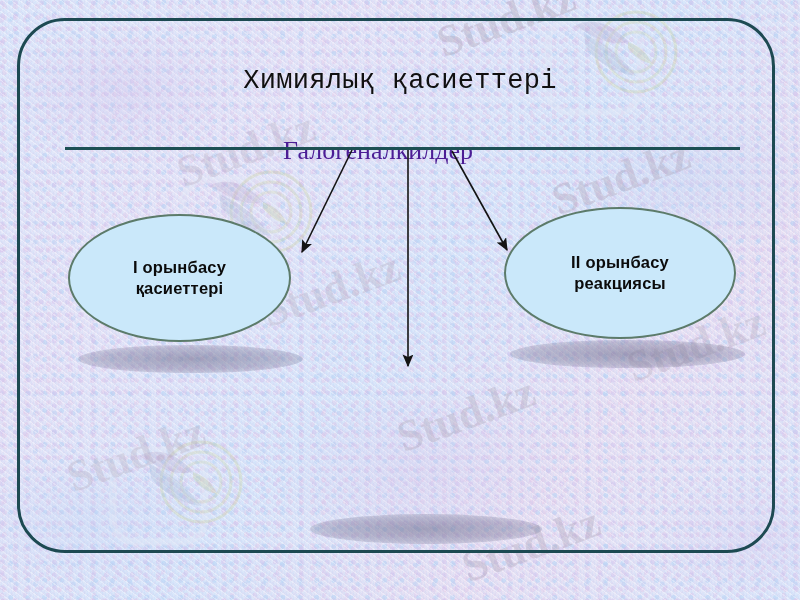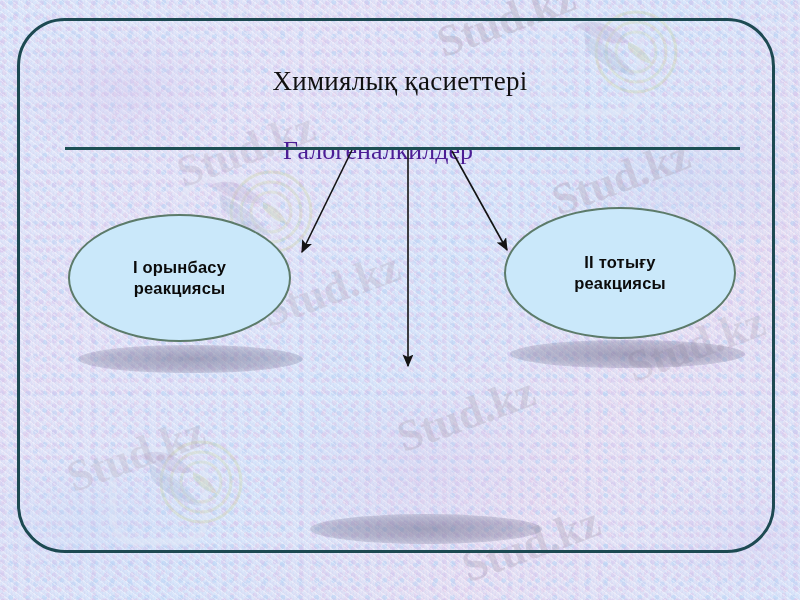--- a/index.html
+++ b/index.html
@@ -82,21 +82,21 @@
     box-sizing: border-box;
   }
 
   
   .title-main {
     position: absolute;
     left: 0;
     top: 66px;
     width: 800px;
     text-align: center;
-    font-family: Liberation Serif, serif;
+    font-family: Liberation Mono, monospace;
     font-size: 27px;
     color: #101010;
     letter-spacing: 0.3px;
   }
   .title-sub {
     position: absolute;
     left: 0;
     top: 136px;
     width: 756px;
     text-align: center;
@@ -222,20 +222,20 @@
     </defs>
     <g id="arrow-group" stroke="#141414" stroke-width="1.6" fill="none">
         <line x1="352" y1="150" x2="302" y2="252" marker-end="url(#ah)"></line>
         <line x1="452" y1="151" x2="507" y2="250" marker-end="url(#ah)"></line>
         <line x1="408" y1="150" x2="408" y2="366" marker-end="url(#ah)"></line>
       </g>
   </svg>
 
   <div class="node" id="node-1">
     <span class="node-label">I  орынбасу
+қасиеттері</span>
+  </div>
+  <div class="node" id="node-2">
+    <span class="node-label">II   орынбасу
 реакциясы</span>
   </div>
-  <div class="node" id="node-2">
-    <span class="node-label">II   тотығу
-реакциясы</span>
-  </div>
 
 </div>
 
 </body></html>

